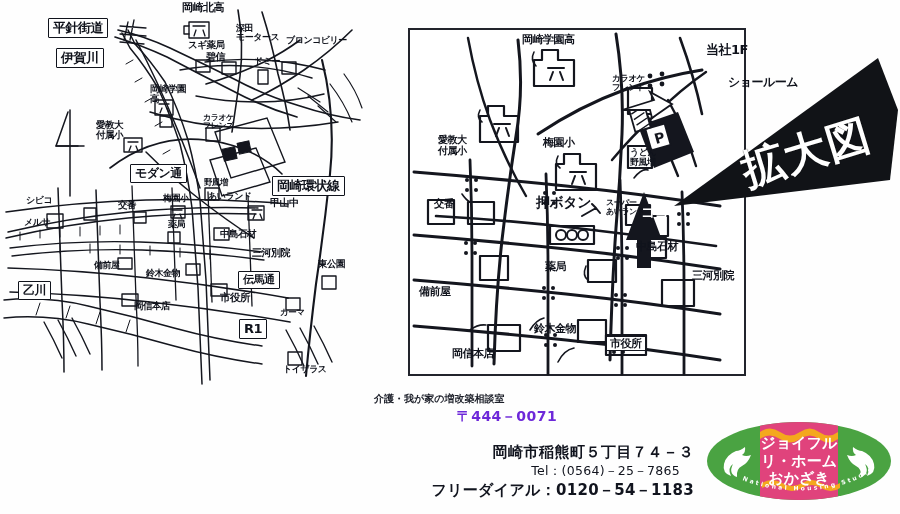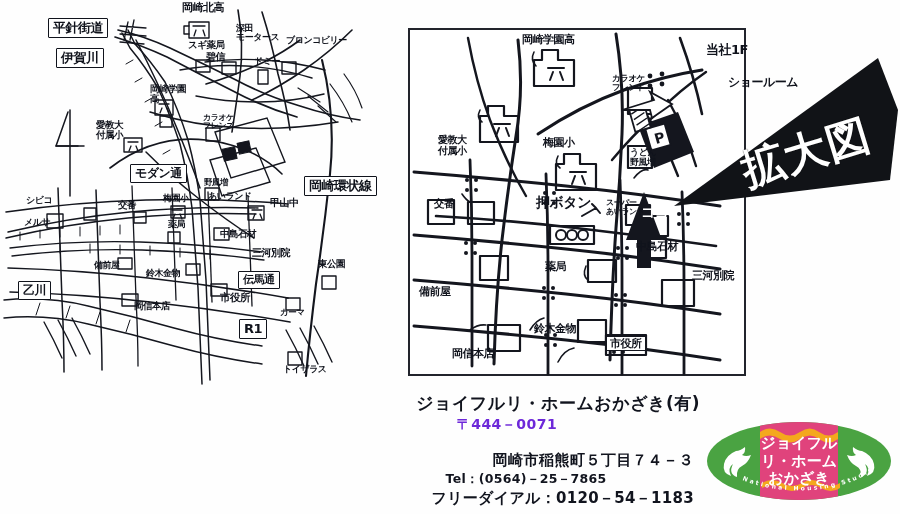--- a/index.html
+++ b/index.html
@@ -54,22 +54,22 @@
   }
   #footer .fzip{
     font-size:14px;font-weight:700;color:#6d28d9;letter-spacing:.5px;
     margin:0 0 1px 0;text-align:center;padding-right:60px;
   }
   #footer .faddr{
     font-size:15px;font-weight:700;color:#11141e;letter-spacing:.5px;
     margin:17px 0 1px 0;text-align:right;padding-right:8px;
   }
   #footer .ftel,#footer .ffax{
-    font-size:12.5px;font-weight:700;color:#11141e;letter-spacing:.3px;
-    margin:0 0 1px 0;text-align:center;padding-right:22px;
+    font-size:12.5px;font-weight:400;color:#11141e;letter-spacing:.3px;
+    margin:0 0 1px 0;text-align:right;padding-right:22px;
   }
   #footer .ffree{
     font-size:15px;font-weight:700;color:#11141e;letter-spacing:.3px;
     margin:0;text-align:right;padding-right:8px;
   }
 
   
   #logo{position:absolute;left:706px;top:421px;width:186px;height:80px;}
 </style>
 </head>
@@ -198,21 +198,21 @@
     <div class="hlabel" style="left:286px;top:36px;font-size:9px;">ブロンコビリー</div>
     <div class="hlabel" style="left:254px;top:57px;font-size:9px;">ドミー</div>
     <div class="hlabel" style="left:150px;top:84px;font-size:9.5px;line-height:1.05;white-space:pre;">岡崎学園
 高</div>
     <div class="hlabel" style="left:96px;top:120px;font-size:9.5px;line-height:1.05;white-space:pre;">愛教大
 付属小</div>
     <div class="hlabel" style="left:203px;top:114px;font-size:8px;line-height:1.05;white-space:pre;">カラオケ
 フレンズ</div>
     <div class="hlabel boxed" style="left:130px;top:164px;font-size:12px;">モダン通</div>
     <div class="hlabel" style="left:204px;top:178px;font-size:8.5px;">野風増</div>
-    <div class="hlabel boxed" style="left:272px;top:176px;font-size:13px;margin-left:32px;">岡崎環状線</div>
+    <div class="hlabel boxed" style="left:272px;top:176px;font-size:13px;">岡崎環状線</div>
     <div class="hlabel" style="left:26px;top:196px;font-size:9px;">シビコ</div>
     <div class="hlabel" style="left:24px;top:218px;font-size:9px;">メルサ</div>
     <div class="hlabel" style="left:118px;top:200px;font-size:9.5px;">交番</div>
     <div class="hlabel" style="left:163px;top:194px;font-size:9px;">梅園小</div>
     <div class="hlabel" style="left:168px;top:220px;font-size:9px;">薬局</div>
     <div class="hlabel" style="left:208px;top:192px;font-size:9px;">あいランド</div>
     <div class="hlabel" style="left:270px;top:198px;font-size:10px;">甲山中</div>
     <div class="hlabel" style="left:220px;top:229px;font-size:9.5px;">中島石材</div>
     <div class="hlabel" style="left:252px;top:248px;font-size:10px;">三河別院</div>
     <div class="hlabel" style="left:94px;top:261px;font-size:9px;">備前屋</div>
@@ -397,21 +397,21 @@
   <div class="hlabel" style="left:641px;top:205px;font-size:14px;color:#ffffff;z-index:6;">ココ</div>
 
   <div id="zoom-banner">
     <svg width="228" height="160" viewBox="0 0 228 160">
       <path d="M2 154 L206 6 L226 58 L218 128 Z" fill="#111317"></path>
     </svg>
     <div class="bannertext">拡大図</div>
   </div>
 
   <div id="footer">
-    <p class="fcompany">ジョイフルリ・ホームおかざき(有)</p>
+    <p class="fsmall">介護・我が家の増改築相談室</p>
     <p class="fzip">〒444－0071</p>
     <p class="faddr">岡崎市稲熊町５丁目７４－３</p>
     <p class="ftel">Tel：(0564)－25－7865</p>
     <p class="ffree">フリーダイアル：0120－54－1183</p>
   </div>
 
   <div id="logo">
     <svg width="186" height="80" viewBox="0 0 186 80">
       <defs>
         <clipPath id="ovalclip">

